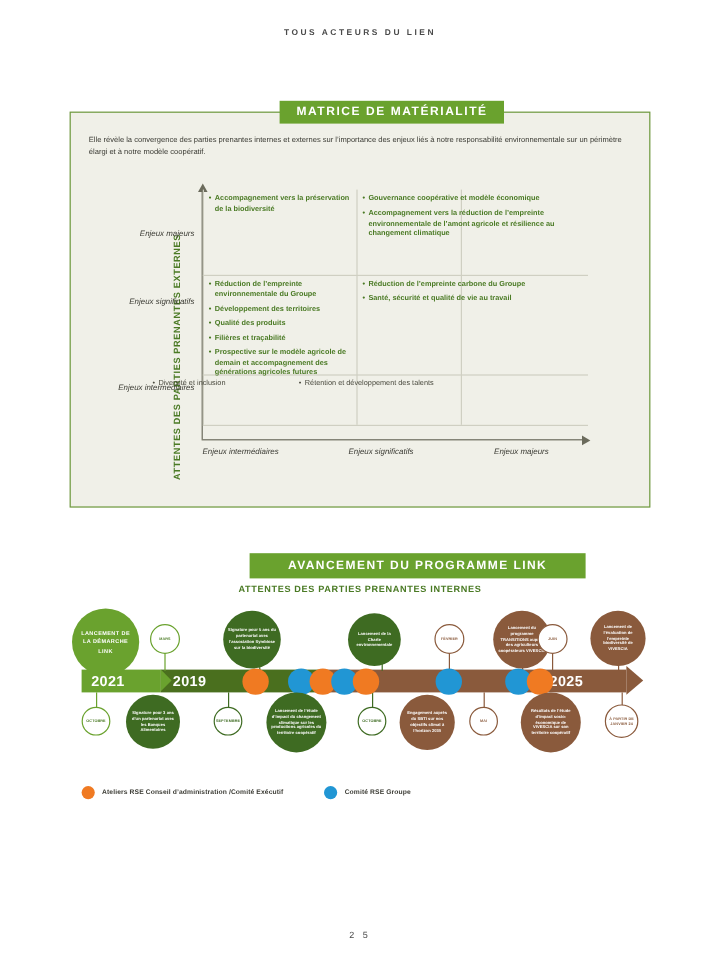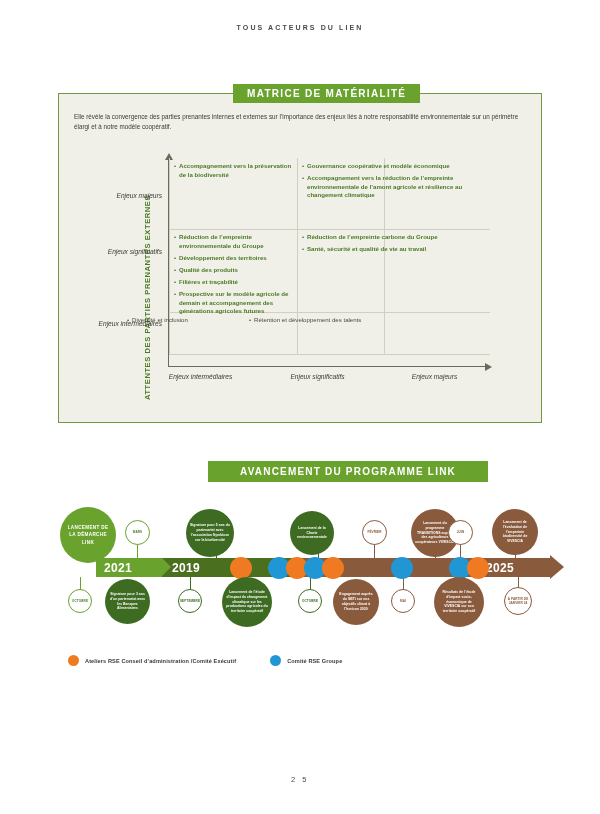--- a/index.html
+++ b/index.html
@@ -166,20 +166,21 @@
 
 <div class="panel"></div>
 <div class="panel-title">MATRICE DE MATÉRIALITÉ</div>
 
 <div class="intro">
   <p class="intro-p">Elle révèle la convergence des parties prenantes internes et externes sur l’importance des enjeux liés à notre responsabilité environnementale sur un périmètre élargi et à notre modèle coopératif.</p>
 </div>
 
 <div class="panel" style="background:none;border:none;">
   <div class="ytitle">ATTENTES DES PARTIES PRENANTES EXTERNES</div>
+  <div class="xtitle">ATTENTES DES PARTIES PRENANTES INTERNES</div>
 </div>
 
 <div class="yaxis"></div>
 <div class="yarrow"></div>
 <div class="xaxis"></div>
 <div class="xarrow"></div>
 
 <div class="ylab" style="left:92px;top:192px;">Enjeux majeurs</div>
 <div class="ylab" style="left:92px;top:248px;">Enjeux significatifs</div>
 <div class="ylab" style="left:92px;top:320px;">Enjeux intermédiaires</div>
@@ -233,21 +234,21 @@
     <ul class="clist">
       <li class="plain">Rétention et développement des talents</li>
     </ul>
   </div>
 </div>
 
 <div class="tl-title">AVANCEMENT DU PROGRAMME LINK</div>
 
 <div class="tl">
 
-  <div class="bar" style="width:470px;margin-left:28px;">
+  <div class="bar" style="width:470px;">
     <div class="seg s2021"></div>
     <div class="chev c1"></div>
     <div class="seg s2022"></div>
     <div class="chev c2"></div>
     <div class="seg s2023"></div>
     <div class="endarrow"></div>
 
     <div class="yr" style="left:8px;">2021</div>
     <div class="yr" style="left:76px;">2019</div>
     <div class="yr" style="left:390px;">2025</div>

